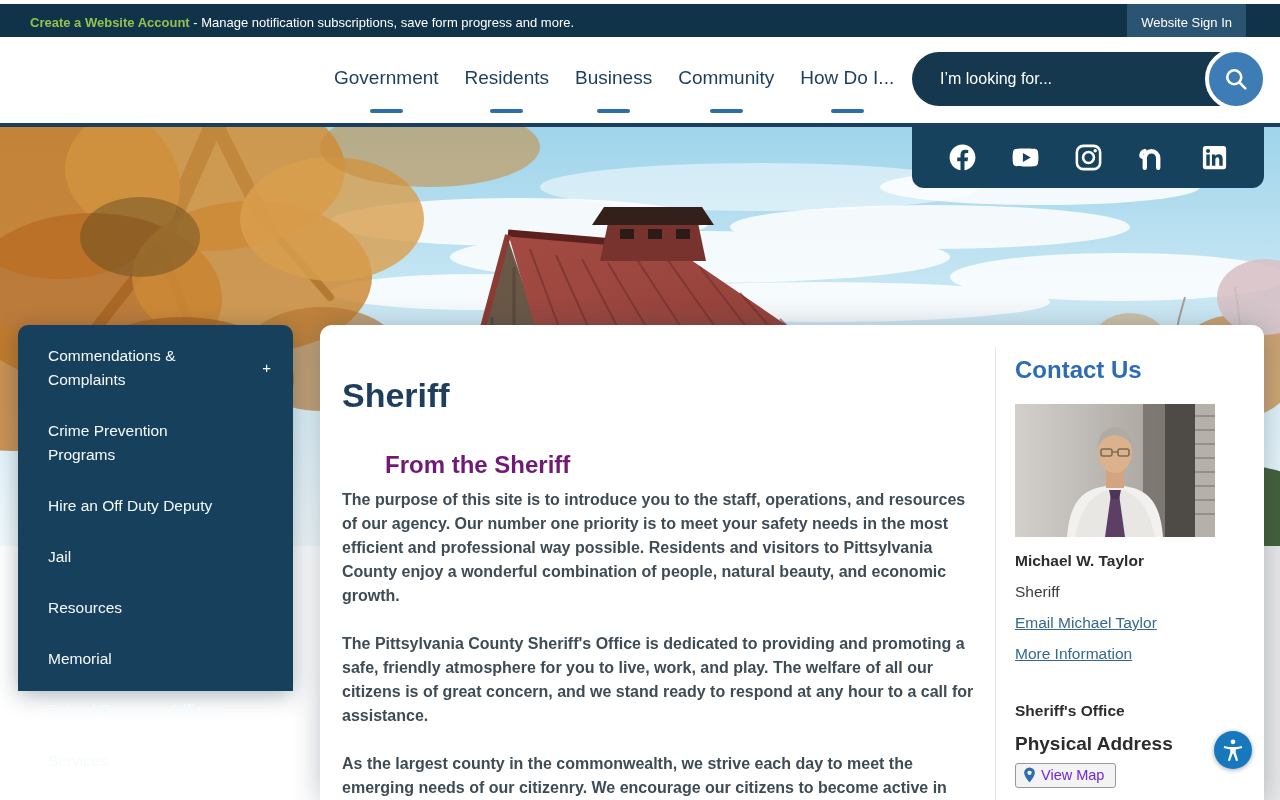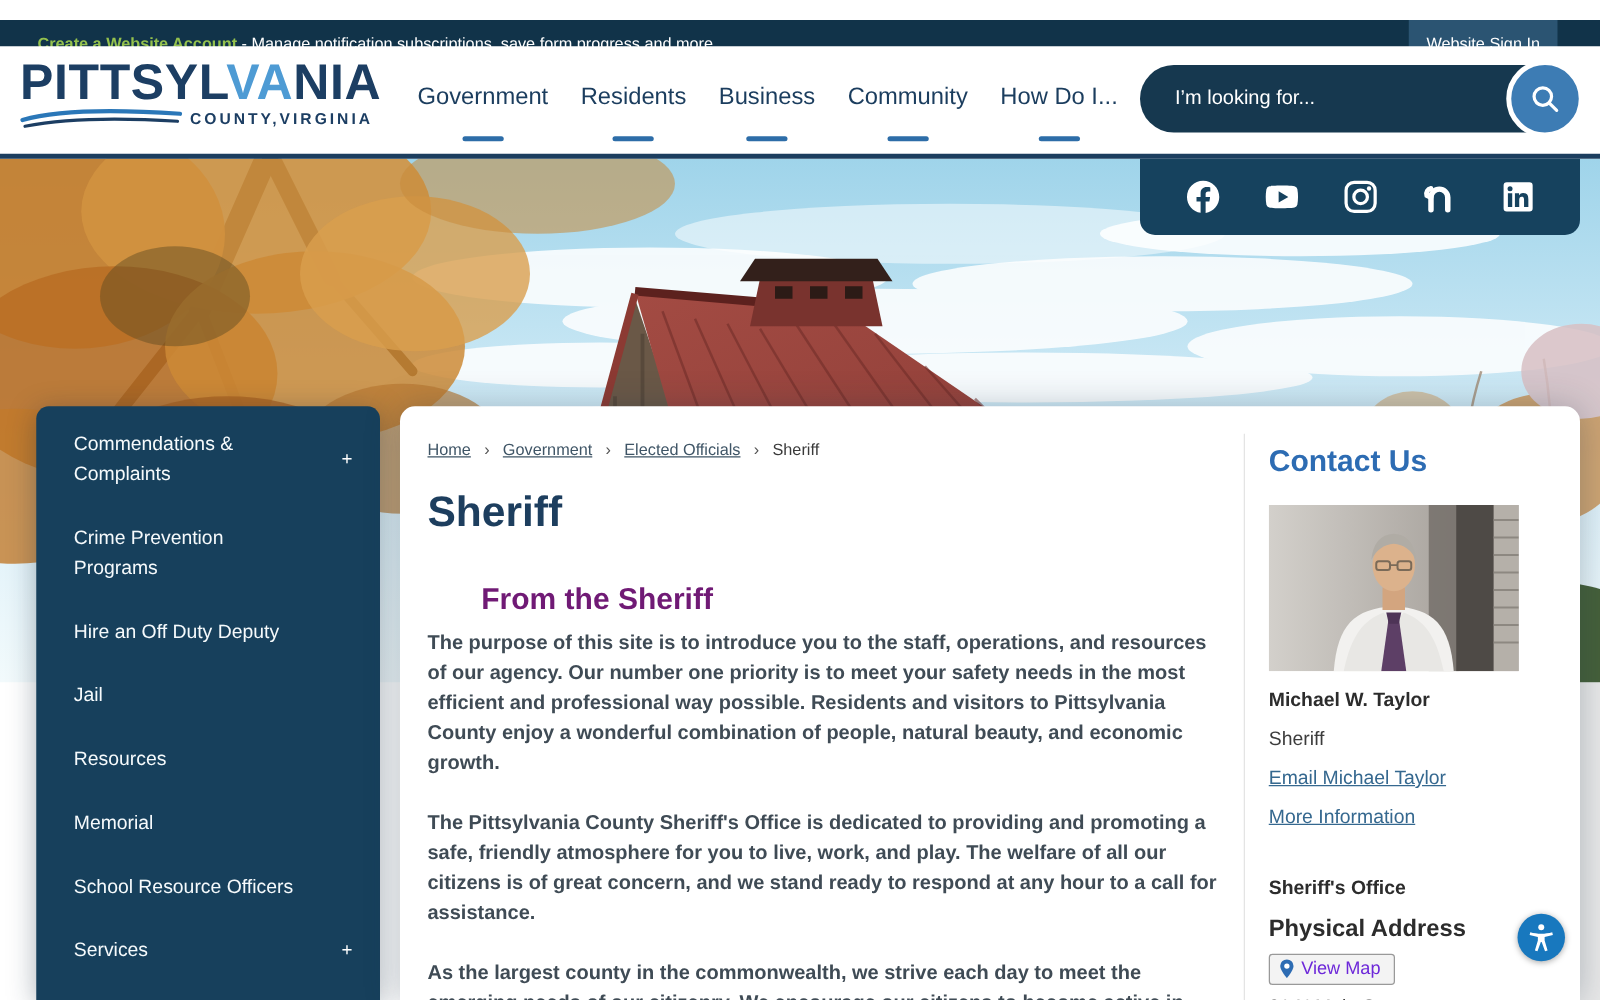--- a/index.html
+++ b/index.html
@@ -5,21 +5,21 @@
   * { margin:0; padding:0; box-sizing:border-box; }
   html,body { width:1280px; height:800px; }
   body {
     font-family:"Liberation Sans", sans-serif;
     background:#ffffff;
     position:relative;
     overflow:hidden;
   }
   
   .topbar {
-    position:absolute; top:16px; left:0; width:1280px; height:37px;
+    position:absolute; top:4px; left:0; width:1280px; height:37px;
     background:#113349; display:flex; align-items:center; z-index:30;
   }
   .topbar-msg { margin-left:30px; font-size:13px; color:#ffffff; }
   .topbar-msg .acct { color:#94c14e; font-weight:bold; text-decoration:none; cursor:pointer; }
   .signin-btn {
     position:absolute; right:34px; top:0; height:37px; min-width:112px;
     background:#2b5472; color:#fff; font-size:13px; border:none;
     display:flex; align-items:center; justify-content:center; padding:0 14px; cursor:pointer;
   }
   
@@ -57,23 +57,23 @@
     position:absolute; left:912px; top:127px; width:352px; height:61px;
     background:#16425e; border-radius:0 0 12px 12px; z-index:20;
     display:flex; align-items:center; justify-content:space-between; padding:0 34px;
   }
   .social-icon { width:32px; height:32px; display:flex; align-items:center; justify-content:center; cursor:pointer; }
   .social-icon svg { width:31px; height:31px; }
   
   .gutter { position:absolute; right:0; top:546px; width:16px; height:254px; background:#e9e9e9; z-index:2; }
   
   .sidebar {
-    position:absolute; left:18px; top:325px; width:275px; height:475px;
+    position:absolute; left:18px; top:325px; width:275px; height:366px;
     background:#17405c; border-radius:10px 10px 0 0; z-index:10;
-    padding:19px 22px 0 30px; box-shadow:0 4px 22px rgba(20,40,60,.35);margin-left:11px;
+    padding:19px 22px 0 30px; box-shadow:0 4px 22px rgba(20,40,60,.35);
   }
   .sidebar ul { list-style:none; }
   .sidebar li {
     display:flex; justify-content:space-between; align-items:center;
     color:#f6fafc; font-size:15.5px; line-height:24px; margin-bottom:27px; cursor:pointer;
   }
   .sidebar li .lbl { max-width:188px; }
   .sidebar li .plus { font-size:15px; color:#fff; }
   
   .panel {
@@ -117,30 +117,20 @@
 
 <div class="topbar">
   <div class="topbar-msg">
     <a class="acct">Create a Website Account</a>
     <span>- Manage notification subscriptions, save form progress and more.</span>
   </div>
   <button class="signin-btn">Website Sign In</button>
 </div>
 
 <div class="header">
-  <div class="logo">
-    <div class="logo-main"><span>PITTSYL</span><span class="hl">VA</span><span>NIA</span></div>
-    <div class="logo-sub">
-      <svg class="logo-swoosh" viewBox="0 0 130 16">
-        <path d="M2 9 Q 40 -2 128 4" fill="none" stroke="#2a77b8" stroke-width="3.4" stroke-linecap="round"></path>
-        <path d="M4 14 Q 50 5 126 10" fill="none" stroke="#1c3e63" stroke-width="2.6" stroke-linecap="round"></path>
-      </svg>
-      <span class="logo-sub-text">COUNTY,VIRGINIA</span>
-    </div>
-  </div>
 
   <nav class="nav">
     <div class="nav-item">
       <span class="nav-label">Government</span>
         <span class="nav-underline"></span>
     </div>
     <div class="nav-item">
       <span class="nav-label">Residents</span>
         <span class="nav-underline"></span>
     </div>
@@ -331,29 +321,20 @@
       <span class="lbl">Services</span>
       <span class="plus">+</span>
     </li>
 
   </ul>
 </aside>
 
 <main class="panel">
   <div class="vdivider"></div>
 
-  <nav class="breadcrumb">
-    <a>Home</a>
-    <span class="sep">›</span>
-    <a>Government</a>
-    <span class="sep">›</span>
-    <a>Elected Officials</a>
-    <span class="sep">›</span>
-    <span>Sheriff</span>
-  </nav>
 
   <h1 class="page-title">Sheriff</h1>
   <h2 class="section-heading">From the Sheriff</h2>
 
   <div class="body-copy">
     <p>The purpose of this site is to introduce you to the staff, operations, and resources of our agency. Our number one priority is to meet your safety needs in the most efficient and professional way possible. Residents and visitors to Pittsylvania County enjoy a wonderful combination of people, natural beauty, and economic growth.</p>
     <p>The Pittsylvania County Sheriff's Office is dedicated to providing and promoting a safe, friendly atmosphere for you to live, work, and play. The welfare of all our citizens is of great concern, and we stand ready to respond at any hour to a call for assistance.</p>
     <p>As the largest county in the commonwealth, we strive each day to meet the emerging needs of our citizenry. We encourage our citizens to become active in their communities and assist us by becoming the eyes and ears for law enforcement.</p>
   </div>
 

